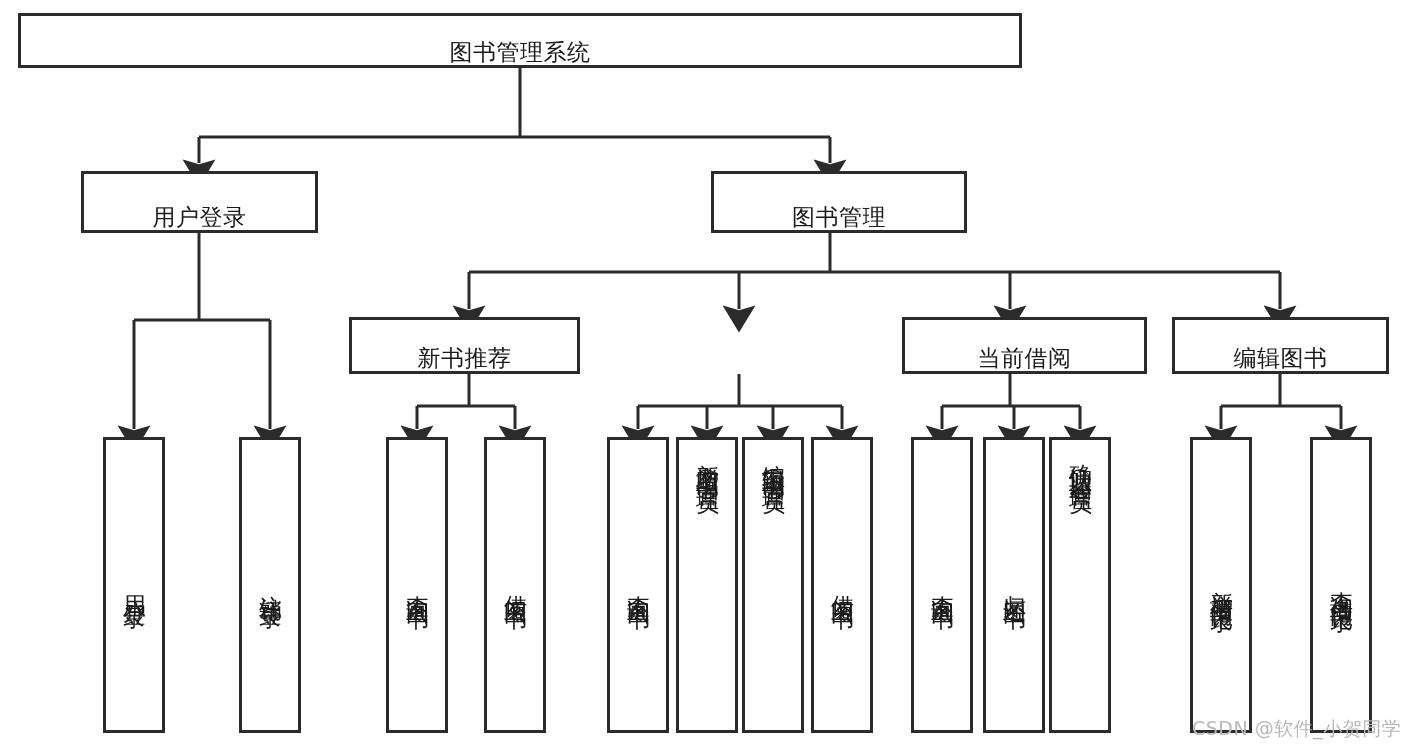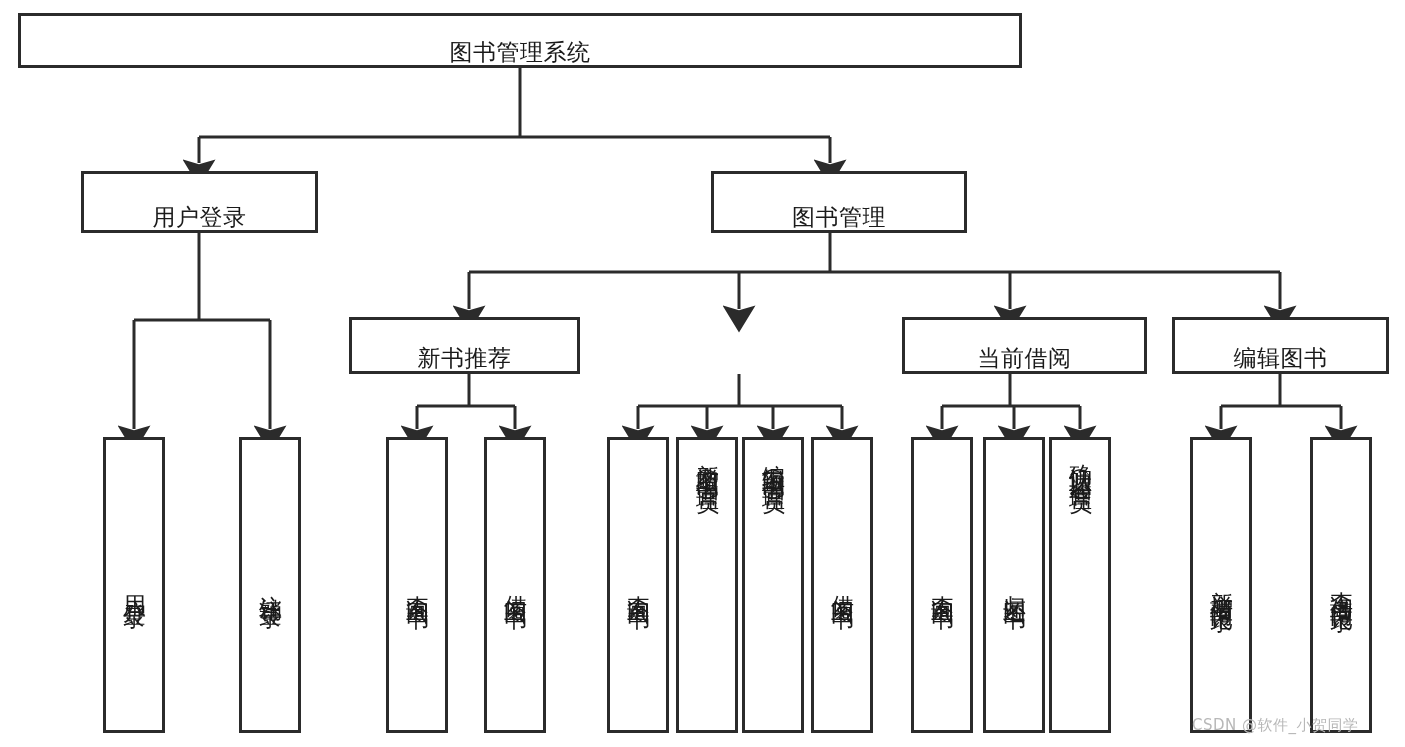--- a/index.html
+++ b/index.html
@@ -61,21 +61,21 @@
     user-select: none;
     white-space: nowrap;
   }
   .node-box.vertical.centered {
     align-items: center;
     padding-top: 0;
   }
   .watermark {
     position: absolute;
     color: #b8b8b8;
-    font-size: 15px;
+    font-size: 19px;
     white-space: nowrap;
     user-select: none;
     letter-spacing: 0.5px;
   }
 </style>
 </head>
 <body>
 
 <div id="diagram-root">
 

